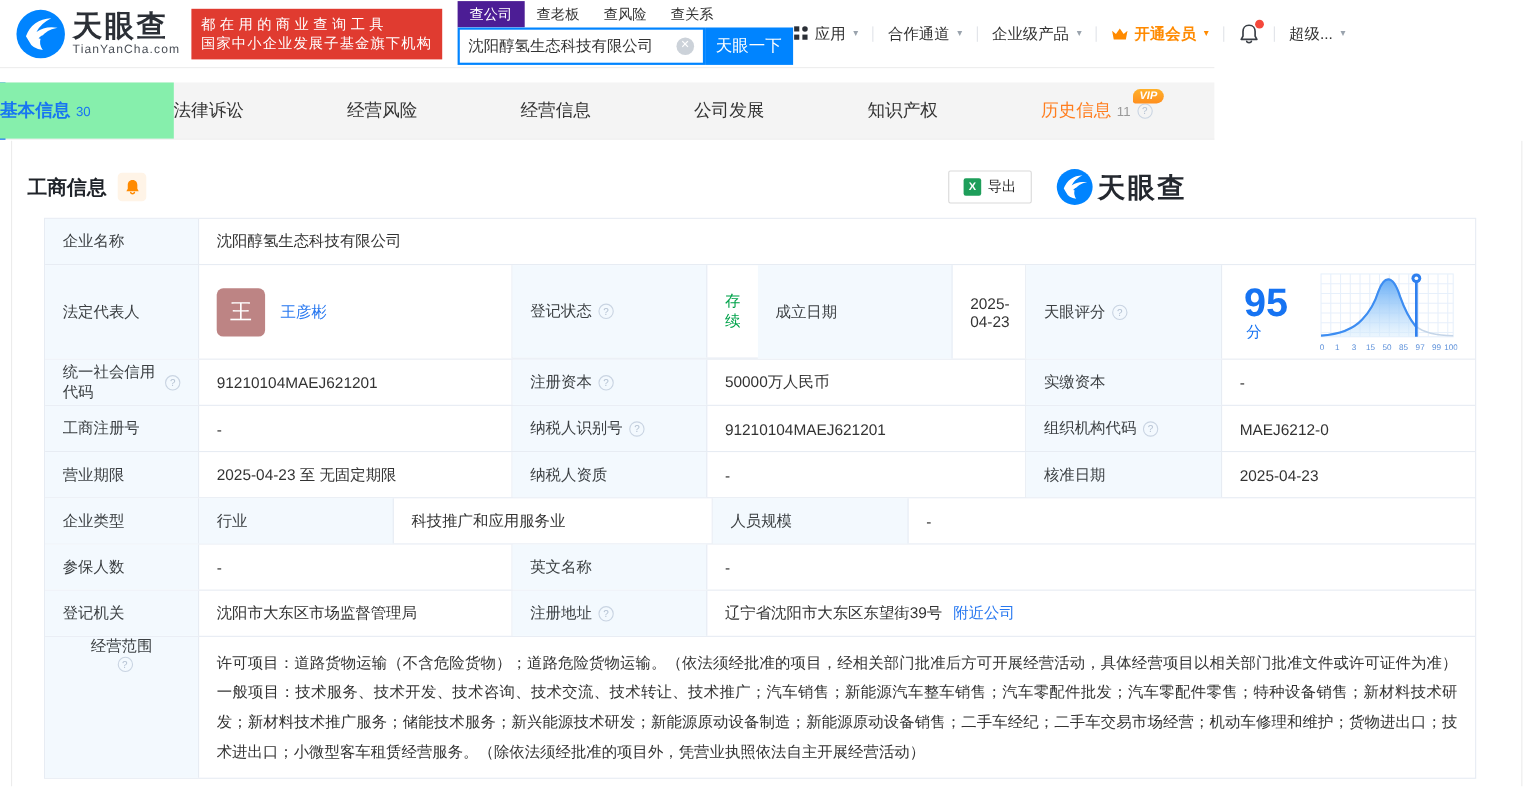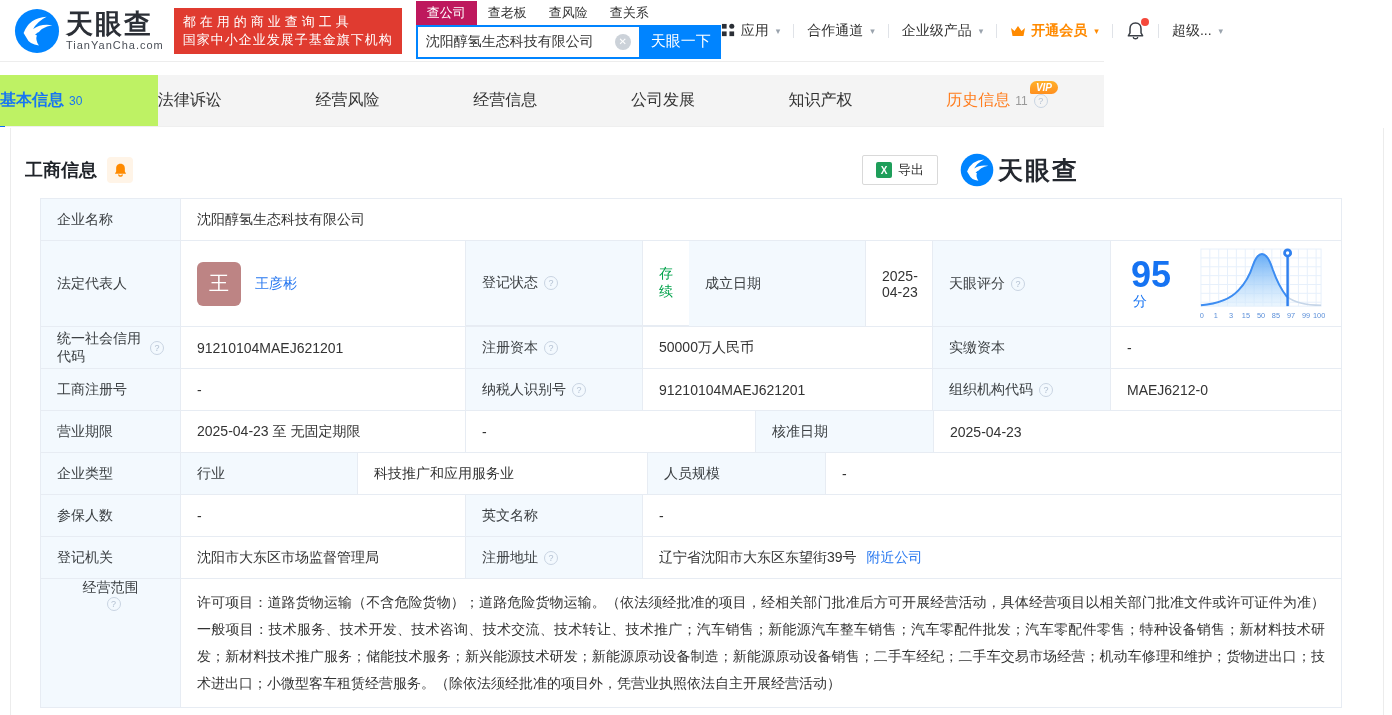--- a/index.html
+++ b/index.html
@@ -14,21 +14,21 @@
   .logo-text { margin-left:6px; }
   .logo-cn { font-size:27px; font-weight:bold; color:#2b2f36; letter-spacing:2px; line-height:28px;}
   .logo-en { font-size:11px; color:#4a4f57; letter-spacing:1px; margin-top:1px;}
   .slogan { margin-left:10px; background:#e03b30; color:#fff; padding:5px 9px; font-size:13px;
             line-height:18px; letter-spacing:1px; white-space:nowrap; }
   .slogan div:first-child{ letter-spacing:4px; }
 
   .search-wrap { margin-left:14px; width:438px; }
   .search-tabs { display:flex; height:22px; align-items:flex-end; }
   .stab { font-size:13px; padding:3px 11px; cursor:pointer; color:#333; }
-  .stab.active { background:#be185d; color:#fff; }
+  .stab.active { background:#4c1d95; color:#fff; }
   .search-row { display:flex; }
   .search-box { flex:1; height:34px; border:2px solid #0084ff; display:flex; align-items:center; background:#fff; }
   .search-box input { flex:1; border:none; outline:none; font-size:14px; color:#333; padding:0 8px;
                       font-family:inherit; background:transparent; }
   .clear { width:16px; height:16px; border-radius:50%; background:#ccd2d9; color:#fff; font-size:10px;
            display:inline-flex; align-items:center; justify-content:center; margin-right:8px; cursor:pointer; }
   .search-btn { width:80px; height:34px; background:#0084ff; color:#fff; border:none; font-size:15px;
                 cursor:pointer; font-family:inherit; }
 
   .topnav { margin-left:auto; margin-right:16px; display:flex; align-items:center; font-size:14px; color:#333; }
@@ -38,21 +38,21 @@
   .sep { width:1px; height:14px; background:#e0e3e8; margin:0 13px; }
   .vip-nav { color:#ff8a00; font-weight:bold; }
   .bell-wrap { position:relative; display:inline-flex; cursor:pointer; }
   .dot { position:absolute; top:-3px; right:-4px; width:8px; height:8px; border-radius:50%; background:#f5483b; }
 
   
   .tabbar { margin-top:13px; height:52px; background:#f4f4f4; display:flex; position:relative; border-bottom:1px solid #efefef;}
   .edge-strip { position:absolute; left:0; top:0; width:5px; height:52px; background:#0b6cf5; }
   .tab { flex:1; display:flex; align-items:center; font-size:16px; color:#333;
          cursor:pointer; position:relative; }
-  .tab.active { background:#bef264; }
+  .tab.active { background:#86efac; }
   .tab.active .tab-label { color:#1775f2; font-weight:bold; }
   .tab-count { font-size:12px; color:#1775f2; margin-left:5px; }
   .tab-count.gray { color:#999; }
   .tab-label.orange { color:#ff7d1e; }
   .vip-badge { position:absolute; top:6px; right:46px; background:linear-gradient(180deg,#ffb12a,#ff8f1f);
                color:#fff; font-size:10px; font-weight:bold; font-style:italic; padding:1px 6px;
                border-radius:7px 7px 7px 2px; }
   .qmark { width:14px; height:14px; border:1px solid #c9d4e2; border-radius:50%; color:#b4c1d2;
            font-size:9px; display:inline-flex; align-items:center; justify-content:center;
            margin-left:6px; cursor:pointer; flex:none; }
@@ -337,20 +337,21 @@
         <div class="c lbl w-l3">
           <span>组织机构代码</span>
           <span class="qmark">?</span>
         </div>
         <div class="c w-v3">MAEJ6212-0</div>
       </div>
 
       <div class="r">
         <div class="c lbl w-l1">营业期限</div>
         <div class="c w-v1">2025-04-23 至 无固定期限</div>
+        <div class="c lbl w-l2">纳税人资质</div>
         <div class="c w-v2">-</div>
         <div class="c lbl w-l3">核准日期</div>
         <div class="c w-v3">2025-04-23</div>
       </div>
 
       <div class="r">
         <div class="c lbl w-l1">企业类型</div>
         <div class="c lbl w-l2">行业</div>
         <div class="c w-v2">科技推广和应用服务业</div>
         <div class="c lbl w-l3">人员规模</div>

